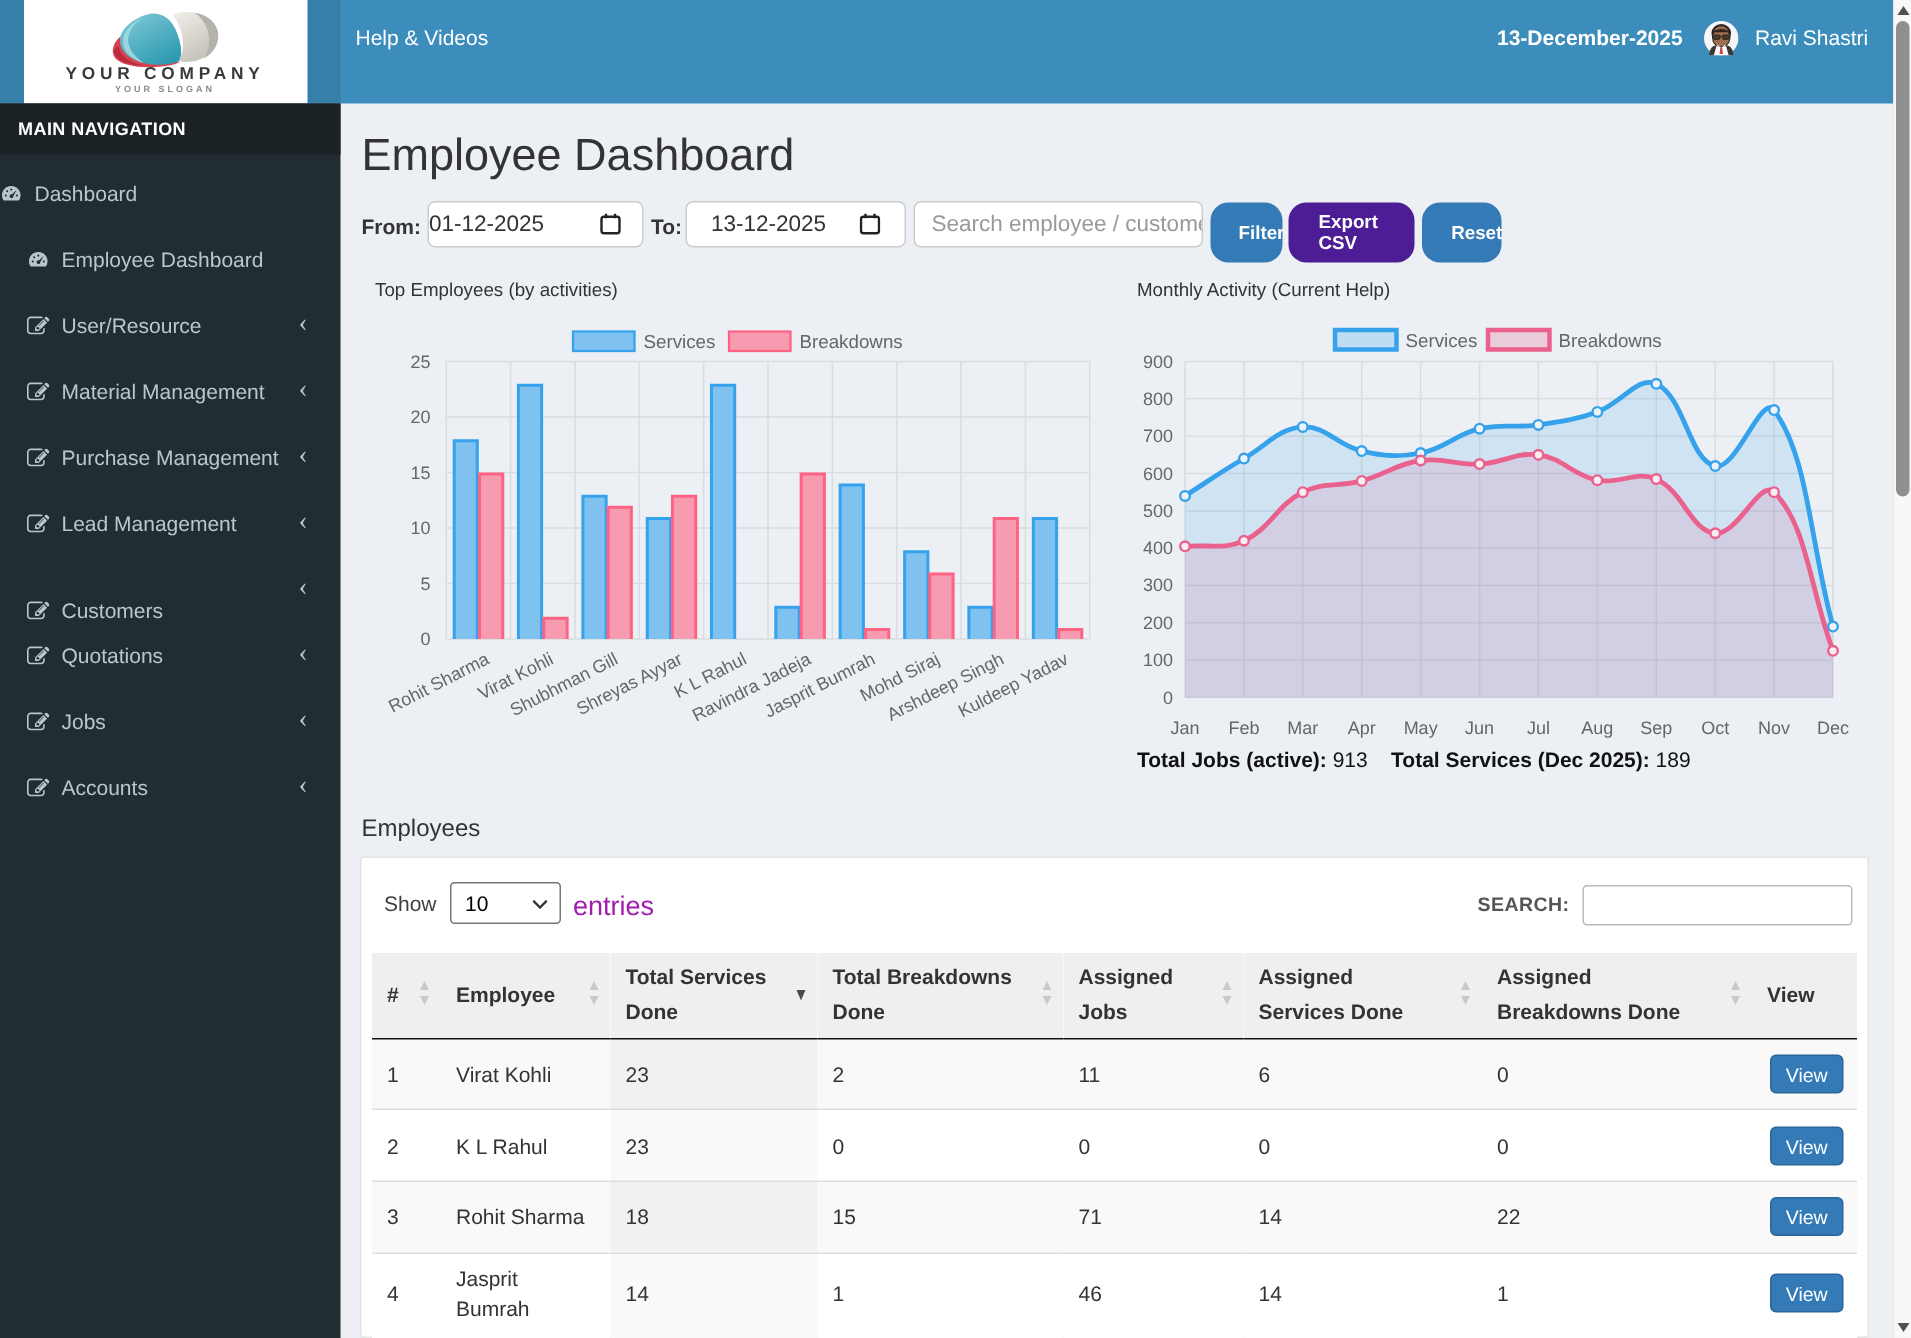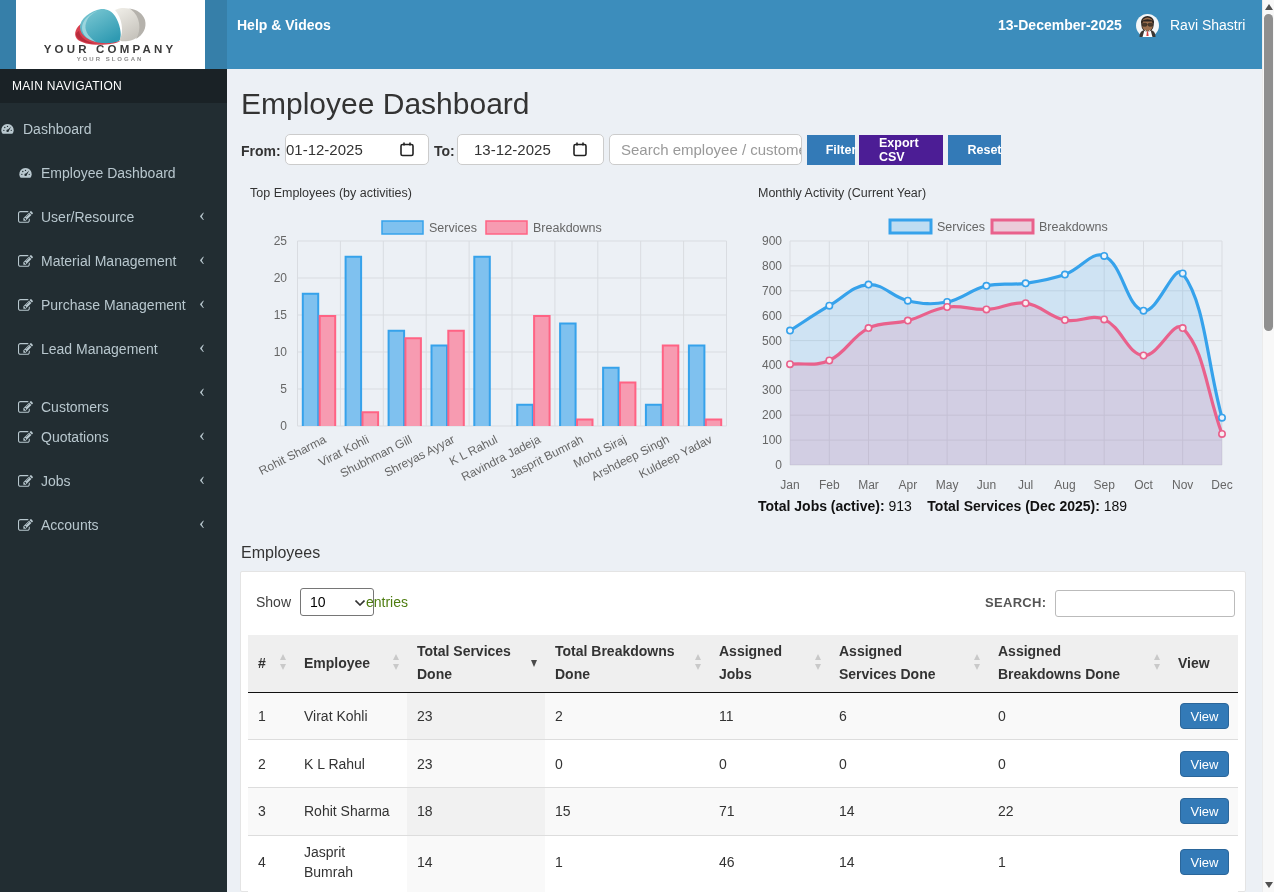--- a/index.html
+++ b/index.html
@@ -1,17 +1,17 @@
 <!DOCTYPE html>
 <html><head><meta charset="utf-8">
 <style>
 * { margin:0; padding:0; box-sizing:border-box; }
 html,body { width:1274px; height:892px; overflow:hidden; font-family:"Liberation Sans",sans-serif; background:#ecf0f5; position:relative; }
 .abs { position:absolute; }
-.btn { position:absolute; height:30px; top:135px; border-radius:0; color:#fff; font-weight:bold; font-size:12.5px; display:flex; align-items:center; justify-content:center;padding-left:20px; }
+.btn { position:absolute; height:40px; top:135px; border-radius:12px; color:#fff; font-weight:bold; font-size:12.5px; display:flex; align-items:center; justify-content:center;padding-left:20px; }
 .inp { position:absolute; top:134px; height:31px; background:#fff; border:1px solid #ccc; border-radius:5px; font-size:15px; color:#333; display:flex; align-items:center; }
 .dt { position:absolute; left:248px; top:635px; width:990px; border-collapse:collapse; font-size:14px; color:#333; table-layout:fixed; }
 .dt th { background:#efefef; font-weight:bold; text-align:left; padding:5px 26px 5px 10px; height:57px; vertical-align:middle; position:relative; line-height:23px; border-bottom:1px solid #111; }
 .dt td { padding:13.4px 10px; line-height:20px; border-top:1px solid #ddd; vertical-align:middle; }
 .dt tr.odd td { background:#f9f9f9; }
 .dt tr.even td { background:#fff; }
 .dt tr.odd td.s1 { background:#f1f1f1; }
 .dt tr.even td.s1 { background:#f9f9f9; }
 .dt tr.r4 td { padding-top:6px; padding-bottom:12px; }
 .dt tr.r4 td.vc { padding-top:6px; }
@@ -39,40 +39,40 @@
 </defs>
 <path d="M66 23 C60 27 57 34 61 39 C66 44 78 45.5 90 44.5 C98 43.8 103 42.5 104 41 C94 42.5 80 41 72 35 C66 30.5 64 26 66 23 Z" fill="#d84150"></path>
 <path d="M63 31 C64 37 70 42 80 43.5 C72 44 64 41.5 61 37 C59 34 60 32.5 63 31 Z" fill="#b92c3c"></path>
 <path d="M85 9 C74 11 64 19 64 27 C64 36 74 42 86 43 C94 43.5 102 42.5 104 40 C106 34 104 24 99 16 C96 11 90 8.5 85 9 Z" fill="url(#tealg)"></path>
 <path d="M84 10 C74 13 66 20 66 28 C66 35 72 40 80 42 C71 36 68 29 70 23 C72 16 78 12 84 10 Z" fill="#a6dbe2" opacity="0.85"></path>
 <path d="M99 10 C104 7 112 7.5 117 10 C124 14 128 21 127 28 C126 35 120 40 112 41 C106 41.8 103 41 104 39 C108 31 106 18 99 10 Z" fill="url(#greyg)"></path>
 <path d="M113 8.5 C121 9 127 14 129 20 C131 28 127 35 120 39 C126 30 124 16 115 9.5 Z" fill="#b5b2ac"></path>
 <text x="94" y="52.5" text-anchor="middle" font-size="11.5" letter-spacing="3.2" fill="#3a3a3a" font-weight="bold" font-family="Liberation Sans">YOUR COMPANY</text>
 <text x="94" y="61" text-anchor="middle" font-size="6" letter-spacing="2" fill="#8a8a8a" font-weight="bold" font-family="Liberation Sans">YOUR SLOGAN</text>
 </svg></div>
-<div class="abs" style="left:237px;top:17px;color:#fff;font-weight:bold;font-size:14px">Help &amp; Videos</div>
+<div class="abs" style="left:237px;top:17px;color:#fff;font-weight:normal;font-size:14px">Help &amp; Videos</div>
 <div class="abs" style="left:998px;top:17px;color:#fff;font-weight:bold;font-size:14px">13-December-2025</div>
 <svg width="23" height="23" viewBox="0 0 46 46" style="position:absolute;left:1136px;top:14px">
     <circle cx="23" cy="23" r="23" fill="#f4f6f7"></circle>
 <path d="M9 46 C9 33 14 29 23 29 C32 29 37 33 37 46Z" fill="#fff"></path>
 <path d="M10 16 a13 12 0 0 1 26 0 l-1 8 a12 11 0 0 1 -24 0Z" fill="#2b2420"></path>
 <path d="M12 18 a11 11 0 0 1 22 0 l-0.5 6 a10.5 10 0 0 1 -21 0Z" fill="#9c6f4e"></path>
 <path d="M11 14 q12 -7 24 0 l0 4 -2 0 -1 -3 -18 0 -1 3 -2 0Z" fill="#2b2420"></path>
 <rect x="12.5" y="18.5" width="9" height="6" rx="2" fill="#4a3828" stroke="#222" stroke-width="1"></rect>
 <rect x="24.5" y="18.5" width="9" height="6" rx="2" fill="#4a3828" stroke="#222" stroke-width="1"></rect>
 <line x1="21.5" y1="20.5" x2="24.5" y2="20.5" stroke="#222" stroke-width="1"></line>
 <path d="M17 31 l6 5 6-5 c-1 6 -11 6 -12 0Z" fill="#fff"></path>
 <path d="M21.8 35 h2.4 l1 9 h-4.4Z" fill="#d43f3f"></path>
 <path d="M7 46 c0-9 4-13 10-14 l-4 14Z" fill="#3c3733"></path>
 <path d="M39 46 c0-9-4-13-10-14 l4 14Z" fill="#3c3733"></path>
 </svg>
 <div class="abs" style="left:1170px;top:17px;color:#fff;font-size:14px">Ravi Shastri</div>
 
 <div class="abs" style="left:0;top:69px;width:227px;height:823px;background:#222d32">
-<div style="height:34px;background:#1a2226;color:#fff;font-size:12px;font-weight:normal;display:flex;align-items:center;padding-left:12px;letter-spacing:0.3px">MAIN NAVIGATION</div>
+<div style="height:34px;background:#1a2226;color:#fff;font-size:12px;font-weight:bold;display:flex;align-items:center;padding-left:12px;letter-spacing:0.3px">MAIN NAVIGATION</div>
 <div style="height:4px"></div>
 <div style="position:relative;height:44px;display:flex;align-items:center;color:#b8c7ce;font-size:14px">
       <svg width="15" height="15" viewBox="0 0 16 16" style="margin-right:8px;flex:0 0 15px">
         <path fill="#b8c7ce" d="M8 2.1a6.6 6.6 0 0 0-5.7 9.9c.2.3.5.5.9.5h9.6c.4 0 .7-.2.9-.5A6.6 6.6 0 0 0 8 2.1z"></path>
         <path fill="#222d32" d="M11.9 4.8 8.5 8.1a1.35 1.35 0 1 0 1 1.2z"></path>
         <circle fill="#222d32" cx="4.1" cy="8.9" r="0.75"></circle>
         <circle fill="#222d32" cx="5.1" cy="5.9" r="0.75"></circle>
         <circle fill="#222d32" cx="8" cy="4.7" r="0.75"></circle>
         <circle fill="#222d32" cx="12" cy="8.9" r="0.75"></circle>
       </svg>
@@ -162,21 +162,21 @@
     <rect x="1" y="2.5" width="12" height="11" rx="1.6" fill="none" stroke="#222" stroke-width="1.6"></rect>
     <line x1="4" y1="0.5" x2="4" y2="3.5" stroke="#222" stroke-width="1.6"></line>
     <line x1="10" y1="0.5" x2="10" y2="3.5" stroke="#222" stroke-width="1.6"></line>
   </svg>
 <div class="inp" style="left:609px;width:193px;padding-left:11px;color:#999;overflow:hidden;white-space:nowrap">Search employee / customer</div>
 <div class="btn" style="left:807px;width:48px;background:#337ab7">Filter</div>
 <div class="btn" style="left:859px;width:84px;background:#4c1d95">Export CSV</div>
 <div class="btn" style="left:948px;width:53px;background:#337ab7">Reset</div>
 
 <div class="abs" style="left:250px;top:186px;font-size:12.5px;color:#333">Top Employees (by activities)</div>
-<div class="abs" style="left:758px;top:186px;font-size:12.5px;color:#333">Monthly Activity (Current Year)</div>
+<div class="abs" style="left:758px;top:186px;font-size:12.5px;color:#333">Monthly Activity (Current Help)</div>
 <svg width="500" height="300" style="position:absolute;left:240px;top:203px">
 <g>
       <line x1="57.5" y1="223.0" x2="486.5" y2="223.0" stroke="#d9dce1" stroke-width="1"></line>
       <line x1="57.5" y1="186.0" x2="486.5" y2="186.0" stroke="#d9dce1" stroke-width="1"></line>
       <line x1="57.5" y1="149.0" x2="486.5" y2="149.0" stroke="#d9dce1" stroke-width="1"></line>
       <line x1="57.5" y1="112.0" x2="486.5" y2="112.0" stroke="#d9dce1" stroke-width="1"></line>
       <line x1="57.5" y1="75.0" x2="486.5" y2="75.0" stroke="#d9dce1" stroke-width="1"></line>
       <line x1="57.5" y1="38.0" x2="486.5" y2="38.0" stroke="#d9dce1" stroke-width="1"></line>
       <line x1="57.5" y1="38" x2="57.5" y2="223" stroke="#d9dce1" stroke-width="1"></line>
       <line x1="100.4" y1="38" x2="100.4" y2="223" stroke="#d9dce1" stroke-width="1"></line>
@@ -311,21 +311,21 @@
 <text x="289" y="28" font-size="12.5" fill="#666">Breakdowns</text>
 </svg>
 <div class="abs" style="left:758px;top:498px;font-size:14px;color:#111"><b>Total Jobs (active):</b> 913&nbsp;&nbsp;&nbsp;&nbsp;<b>Total Services (Dec 2025):</b> 189</div>
 
 <div class="abs" style="left:241px;top:544px;font-size:16px;color:#333">Employees</div>
 <div class="abs" style="left:240px;top:571px;width:1006px;height:321px;background:#fff;border:1px solid #e4e4e4;border-radius:2px"></div>
 <div class="abs" style="left:256px;top:594px;font-size:14px;color:#404040">Show</div>
 <div class="abs" style="left:300px;top:588px;width:74px;height:28px;border:1px solid #767676;border-radius:3px;background:#fff;font-size:14px;color:#000;display:flex;align-items:center;padding-left:9px">10<svg width="10" height="6" viewBox="0 0 10 6" style="position:absolute;right:8px;top:11px">
       <path d="M0.5,0.5 L5,5 L9.5,0.5" fill="none" stroke="#333" stroke-width="1.6"></path>
     </svg></div>
-<div class="abs" style="left:366px;top:594px;font-size:14px;color:#4d7c0f">entries</div>
+<div class="abs" style="left:382px;top:594px;font-size:18px;color:#a21caf">entries</div>
 <div class="abs" style="left:985px;top:595px;font-size:13px;font-weight:bold;color:#555;letter-spacing:0.3px">SEARCH:</div>
 <div class="abs" style="left:1055px;top:590px;width:180px;height:27px;border:1px solid #bbb;border-radius:3px;background:#fff"></div>
 <table class="dt">
     <thead>
       <tr>
         <th style="width:46px">#<span class="arr arru-l" style="right:8px;margin-top:-9px"></span><span class="arr arrd-l" style="right:8px;margin-top:1px"></span></th>
         <th style="width:113px">Employee<span class="arr arru-l" style="right:8px;margin-top:-9px"></span><span class="arr arrd-l" style="right:8px;margin-top:1px"></span></th>
         <th style="width:138px">Total Services<br>Done<span class="arr arrd" style="right:8px"></span></th>
         <th style="width:164px">Total Breakdowns<br>Done<span class="arr arru-l" style="right:8px;margin-top:-9px"></span><span class="arr arrd-l" style="right:8px;margin-top:1px"></span></th>
         <th style="width:120px">Assigned<br>Jobs<span class="arr arru-l" style="right:8px;margin-top:-9px"></span><span class="arr arrd-l" style="right:8px;margin-top:1px"></span></th>

